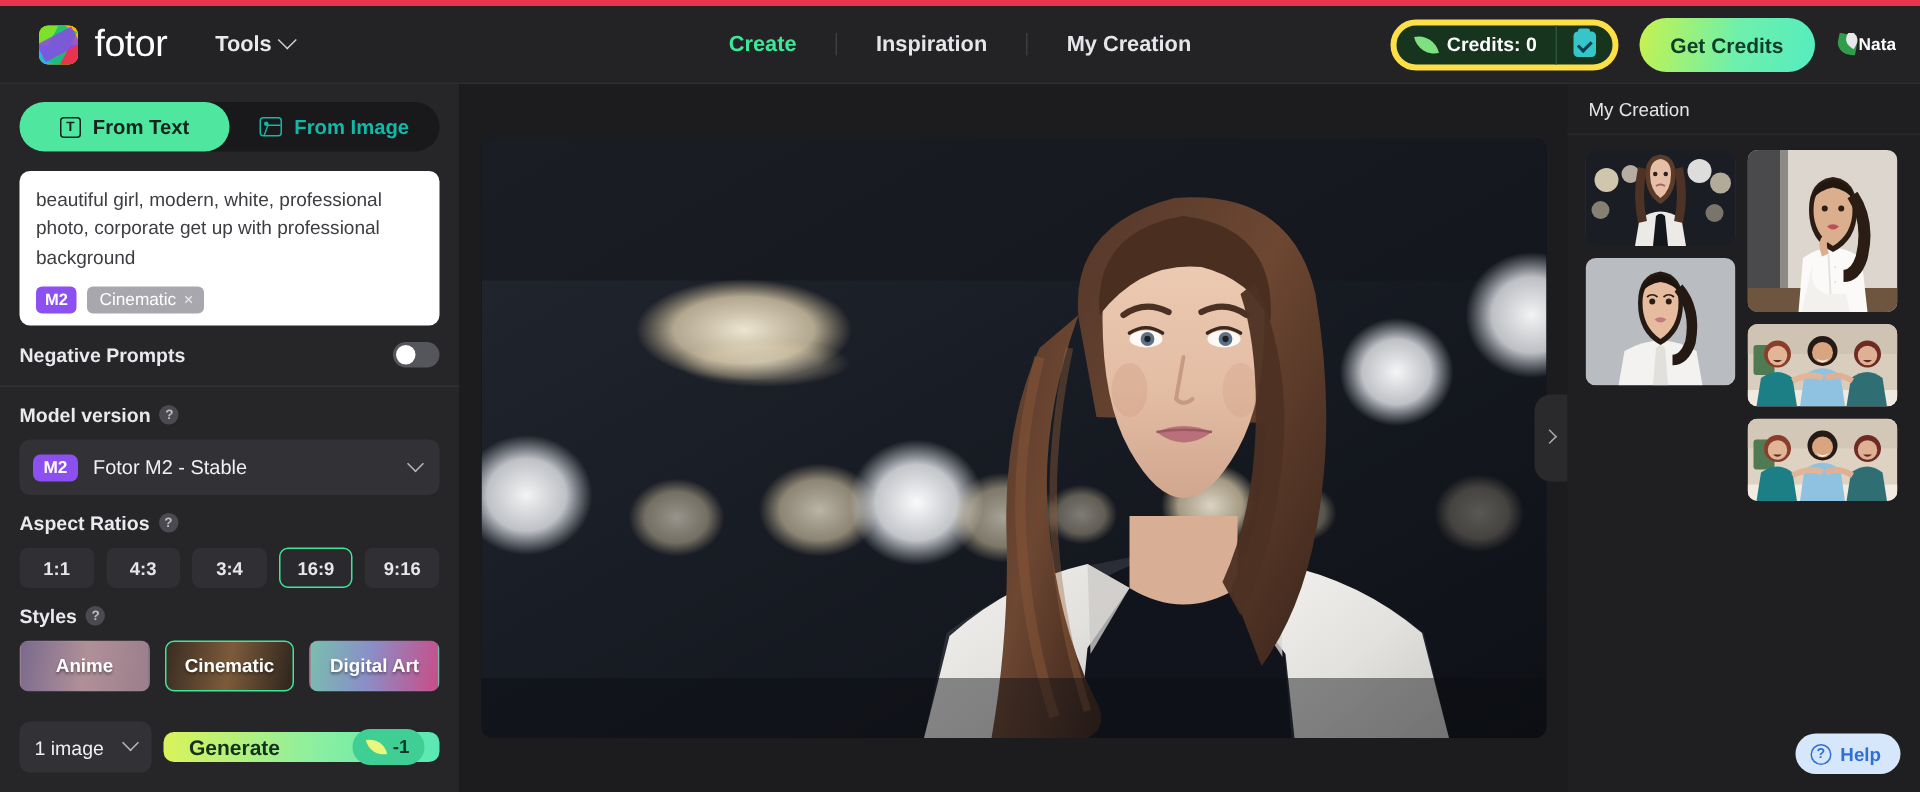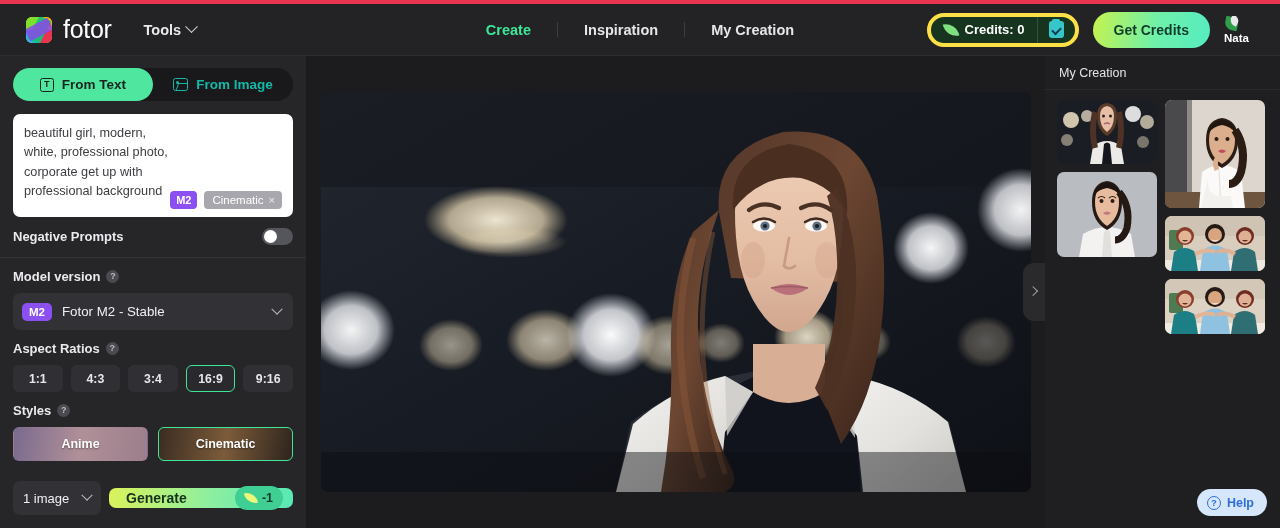--- a/index.html
+++ b/index.html
@@ -61,21 +61,21 @@
   .clip { width:15px; height:17px; border-radius:3px; background:#36c5c8; position:relative; }
   .clip:before { content:""; position:absolute; left:3.5px; top:-2.5px; width:8px; height:4px; background:#36c5c8; border-radius:1.5px; }
   .clip:after { content:""; position:absolute; left:3px; top:6px; width:7px; height:4px; border-left:2px solid #0d3d52; border-bottom:2px solid #0d3d52; transform: rotate(-45deg); }
 
   .get-credits {
     height:36px; padding:16px 21px; border-radius:999px; border:none; cursor:pointer;
     background: linear-gradient(100deg,#c6f24e 0%, #6ef0ab 55%, #55ecc0 100%);
     color:#0f3d2a; font-size:14px; font-weight:700; font-family:"Liberation Sans",sans-serif;
     display:flex;align-items:center;
   }
-  .avatar-wrap { display:flex; flex-direction:column; width:40px; cursor:pointer; gap:1px; overflow:hidden;}
+  .avatar-wrap { display:flex; flex-direction:row; align-items:center; width:40px; cursor:pointer; gap:1px; overflow:hidden;}
   .av-glyph { width:17px;height:15px;position:relative; }
   .av-glyph:before{content:"";position:absolute;left:1px;top:1px;width:13px;height:13px;background:#2f9e4a;border-radius:0 60% 0 60%;transform:rotate(12deg);}
   .av-glyph:after{content:"";position:absolute;left:6px;top:0;width:9px;height:9px;background:#e8e8ea;border-radius:0 70% 0 70%;transform:rotate(35deg);}
   .av-name { font-size:11.5px; color:#fff; font-weight:700; white-space:nowrap; }
 
   
   .body { flex:1 1 auto; display:flex; min-height:0; }
 
   
   .left {
@@ -91,21 +91,21 @@
     gap:8px; font-size:13.5px; font-weight:700; cursor:pointer; color:#14b8a6;
   }
   .seg-btn.active { background:#4fe6a0; color:#16241d; }
   .icn-text { width:14px;height:14px;border:1.6px solid currentColor;border-radius:2.5px;display:flex;align-items:center;justify-content:center;font-size:9px;font-weight:700;line-height:1;}
   .icn-img { width:15px;height:13px;border:1.6px solid currentColor;border-radius:2.5px;position:relative;}
   .icn-img:before{content:"";position:absolute;right:1px;bottom:0.5px;width:8px;height:6px;border-left:1.4px solid currentColor;border-top:1.4px solid currentColor;transform:skewX(-20deg);}
   .icn-img:after{content:"";position:absolute;left:2px;top:1.5px;width:3px;height:3px;border-radius:50%;background:currentColor;}
 
   .prompt-box {
     margin: 13px 13px 0; background:#fff; border-radius:7px; padding:10px 11px 8px;
-    min-height:103px; display:flex; 
+    min-height:103px; display:flex; flex-direction:column;
   }
   .prompt-text { font-size:12.7px; line-height:1.52; color:#3d3d42; flex:1 1 auto; }
   .tags { display:flex; align-items:center; gap:7px; margin-top:auto; }
   .tag-m2 { background:#8c4ff0; color:#fff; font-size:11px; font-weight:700; padding:3px 6px; border-radius:4px; }
   .tag-style { background:#a7a7ad; color:#fff; font-size:11.5px; padding:3px 7px 3px 8px; border-radius:4px; display:flex; gap:5px; align-items:center; cursor:pointer;}
   .tag-x { font-size:11px; color:#ececef; }
 
   .neg-row { display:flex; align-items:center; margin:11px 13px 0; }
   .neg-label { font-size:13px; font-weight:700; color:#eaeaee; }
   .toggle { margin-left:auto; width:31px;height:17px;border-radius:999px;background:#55555c;position:relative;cursor:pointer; }
@@ -320,20 +320,21 @@
       </div>
 
       <div class="sect">
         <div class="sect-title">
           <span>Styles</span>
           <span class="qmark">?</span>
         </div>
         <div class="styles">
           <div class="style st-anime">Anime</div>
           <div class="style st-cine">Cinematic</div>
+          <div class="style st-digi">Digital Art</div>
         </div>
       </div>
 
       <div class="bottom-bar">
         <div class="img-count">
           <span>1 image</span>
           <span class="chev2"></span>
         </div>
         <button class="gen-btn">
           <span>Generate</span>

